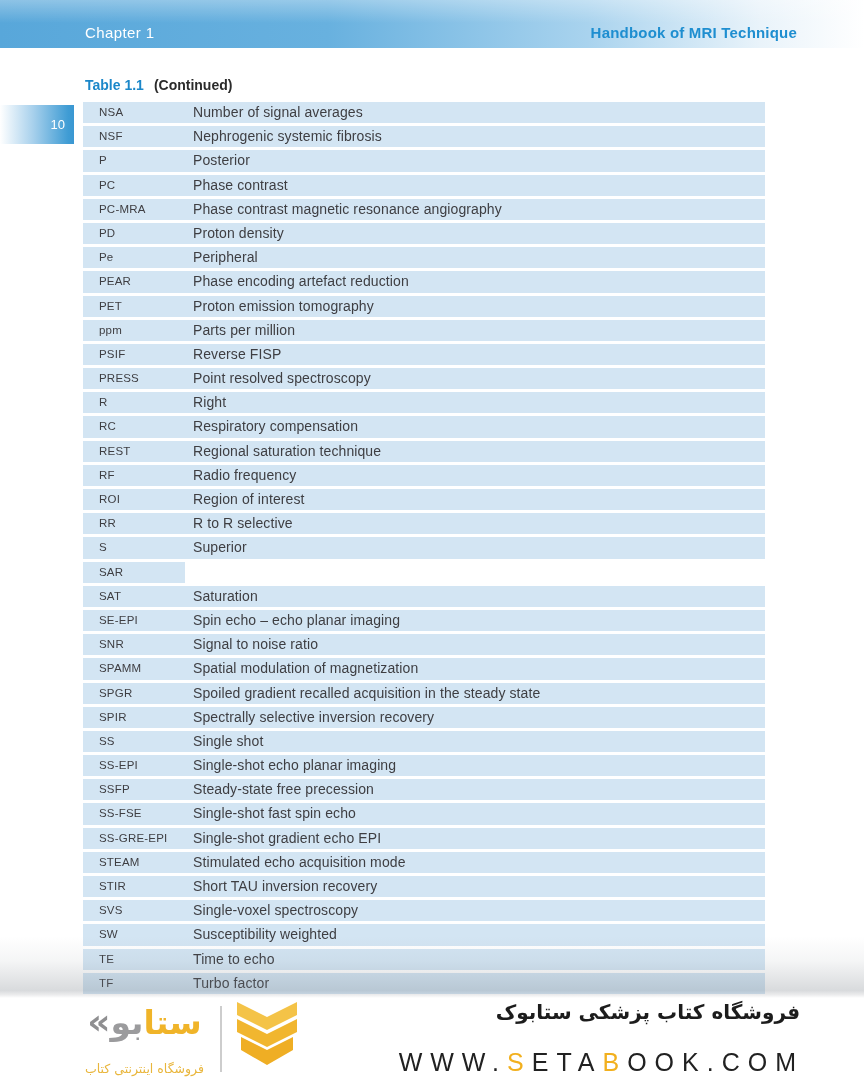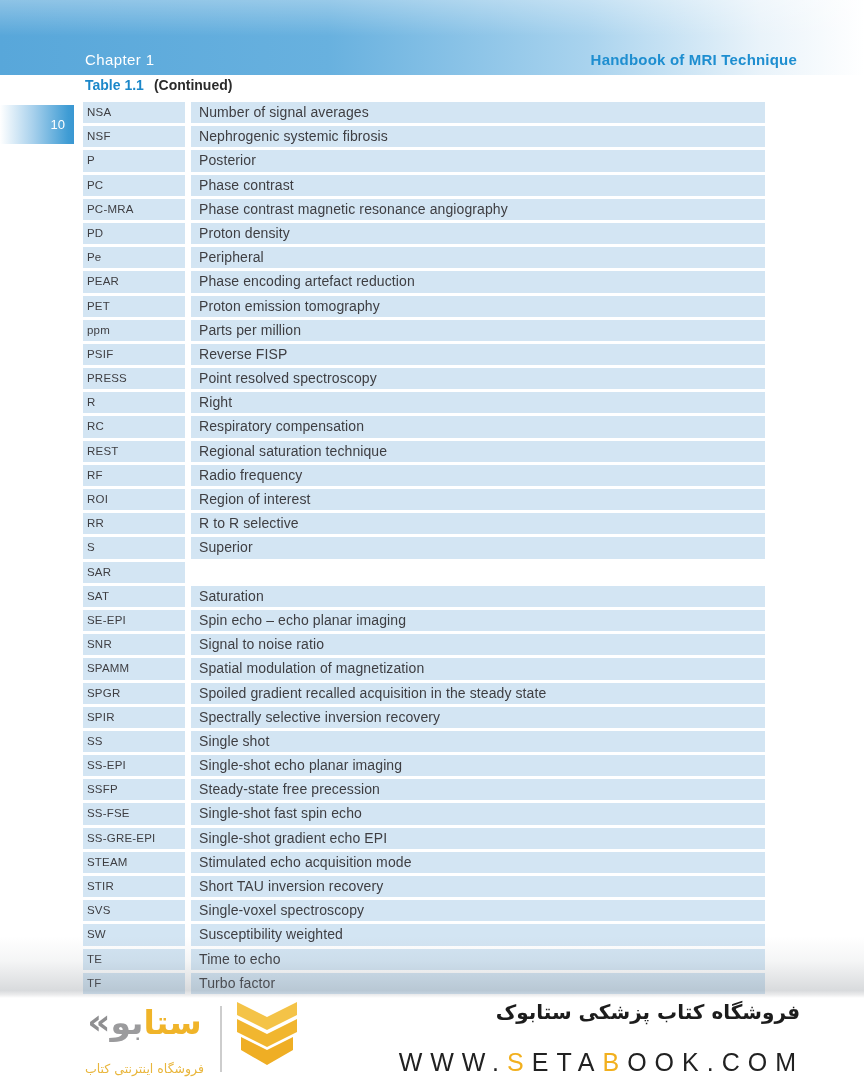--- a/index.html
+++ b/index.html
@@ -1,20 +1,20 @@
 <!DOCTYPE html>
 <html><head>
 <meta charset="utf-8">
 <style>
   html,body{margin:0;padding:0;background:#ffffff;}
   .page{position:relative;width:864px;height:1080px;background:#ffffff;overflow:hidden;
         font-family:"Liberation Sans",sans-serif;}
 
   
-  .header-band{position:absolute;left:0;top:0;width:864px;height:75px;
+  .header-band{position:absolute;left:0;top:0;width:864px;height:48px;
     background:
       linear-gradient(to bottom, rgba(255,255,255,0.32) 0%, rgba(255,255,255,0) 48%),
       linear-gradient(to right, #58a7da 0%, #68b1df 38%, #a9d3ee 68%, #e9f3fa 88%, #ffffff 100%);
     display:flex;align-items:flex-end;justify-content:space-between;box-sizing:border-box;
     padding:0 67px 7px 85px;}
   .chapter-label{color:#ffffff;font-size:15px;letter-spacing:0.4px;}
   .book-title{color:#1e8ed0;font-size:15px;letter-spacing:0.2px;font-weight:bold;}
 
   
   .table-heading{position:absolute;left:85px;top:77px;font-size:14px;}
@@ -24,22 +24,22 @@
   
   .page-tab{position:absolute;left:0;top:105px;width:74px;height:39px;
     background:linear-gradient(to right,#ffffff 0%,#a7d0ec 45%,#3f9cd4 92%,#3a97d2 100%);
     display:flex;align-items:center;justify-content:flex-end;box-sizing:border-box;padding-right:9px;}
   .page-tab span{color:#ffffff;font-size:13px;}
 
   
   .abbr-table{position:absolute;left:83px;top:102px;width:682px;display:flex;
     flex-direction:column;gap:3px;}
   .t-row{display:flex;height:21.2px;}
-  .cell-abbr{width:102px;margin-right:6px;background:#d3e5f3;box-sizing:border-box;
-    padding-left:4px;font-size:11.5px;line-height:21.2px;color:#3e3e42;letter-spacing:0.2px;}
+  .cell-abbr{width:102px;background:#d3e5f3;box-sizing:border-box;
+    padding-left:16px;font-size:11.5px;line-height:21.2px;color:#3e3e42;letter-spacing:0.2px;}
   .cell-meaning{flex:1;background:#d3e5f3;box-sizing:border-box;
     padding-left:8px;font-size:14px;line-height:21.2px;color:#3e3e42;letter-spacing:0.1px;
     white-space:nowrap;overflow:hidden;}
 
   
   .bottom-shadow{position:absolute;left:0;top:936px;width:864px;height:62px;pointer-events:none;
     background:linear-gradient(to bottom, rgba(125,132,140,0) 0%, rgba(125,132,140,0.08) 40%,
       rgba(116,124,132,0.28) 88%, rgba(150,153,158,0.18) 95%, rgba(255,255,255,0) 100%);}
 
   

